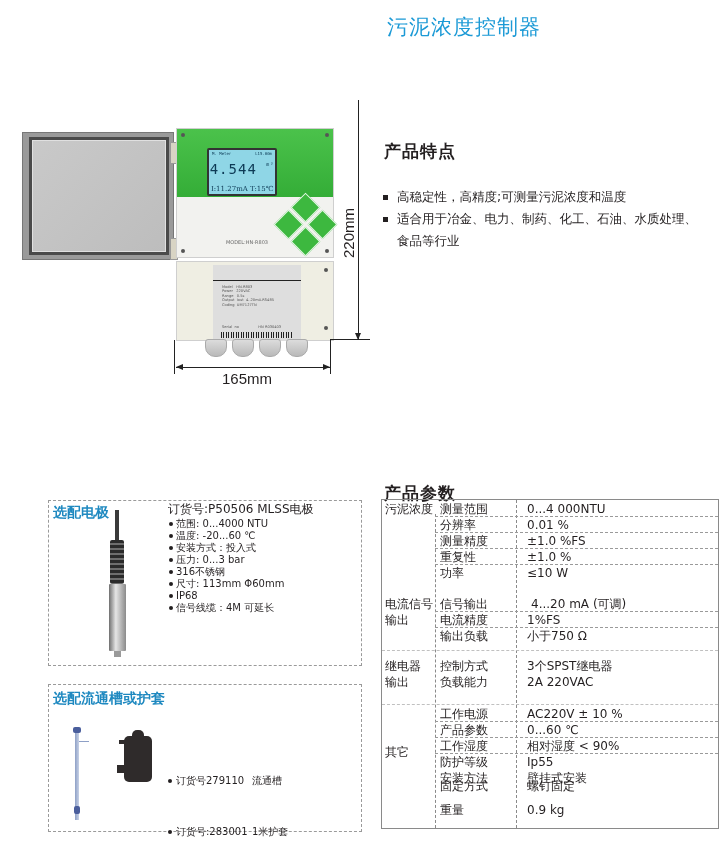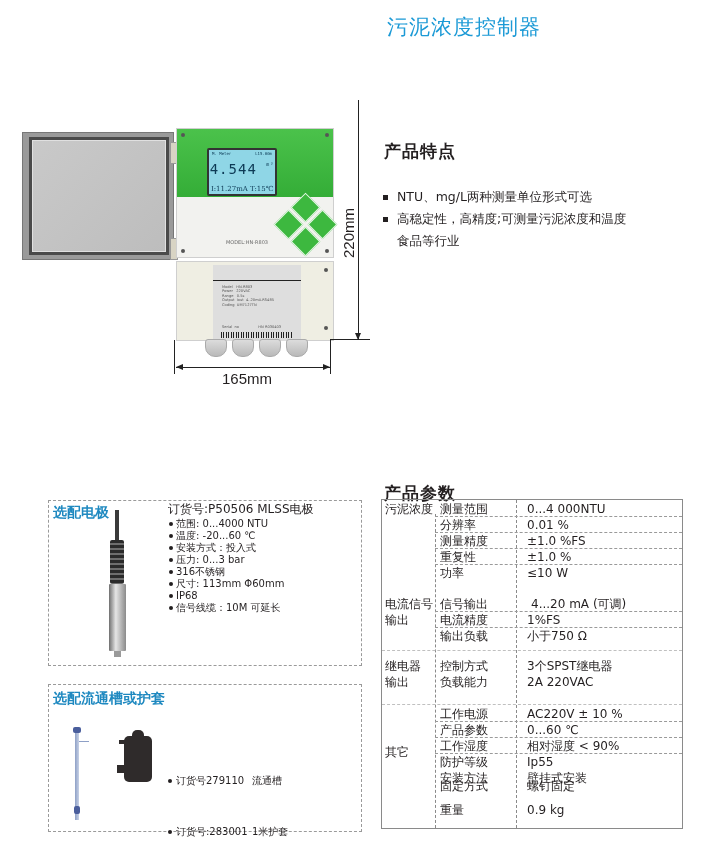--- a/index.html
+++ b/index.html
@@ -64,21 +64,21 @@
   .sleeve { position: absolute; left: 124px; top: 736px; width: 28px; height: 46px; background: #2f2b2b; border-radius: 5px; }
   .sleeve-top { position: absolute; left: 132px; top: 730px; width: 12px; height: 8px; background: #2f2b2b; border-radius: 5px 5px 0 0; }
   .sleeve-side { position: absolute; left: 117px; top: 765px; width: 10px; height: 8px; background: #2f2b2b; }
   .sleeve-nub { position: absolute; left: 119px; top: 740px; width: 6px; height: 4px; background: #2f2b2b; }
   .acc-list { position: absolute; left: 168px; top: 737px; font-size: 10px; line-height: 15px; list-style: none; }
   .acc-list li { position: relative; padding-left: 8px; white-space: nowrap; margin-top: 36px; }
   .acc-list li::before { content: ""; position: absolute; left: 0; top: 6px; width: 4px; height: 4px; border-radius: 50%; background: #231f20; }
   .acc-list .code { display: inline-block; width: 76px; }
 
   
-  .param-table { position: absolute; left: 381px; top: 499px; width: 302px; height: 330px; border: 1px solid #8a8a8a; font-size: 12px; color: #231f20; }
+  .param-table { position: absolute; left: 381px; top: 499px; width: 338px; height: 330px; border: 1px solid #8a8a8a; font-size: 12px; color: #231f20; }
   .group { position: absolute; left: 0; right: 0; }
   .group-label { position: absolute; left: 3px; line-height: 16px; }
   .row { position: absolute; left: 53px; right: 0; height: 16px; line-height: 16px; }
   .row .k { position: absolute; left: 5px; width: 80px; }
   .row .v { position: absolute; left: 92px; }
   .row.dash { border-bottom: 1px dashed #9a9a9a; }
   .vdash1 { position: absolute; left: 53px; top: 14px; bottom: 0; border-left: 1px dashed #8a8a8a; }
   .vdash2 { position: absolute; left: 134px; top: 0; bottom: 0; border-left: 1px dashed #8a8a8a; }
   .hline { position: absolute; left: 0; right: 0; border-top: 1px dashed #c0c0c0; }
 </style>
@@ -153,22 +153,22 @@
   <div class="dim-tick-v2"></div>
   <div class="arrow" style="left:176px;top:364px;border-top:3px solid transparent;border-bottom:3px solid transparent;border-right:7px solid #222;"></div>
   <div class="arrow" style="left:323px;top:364px;border-top:3px solid transparent;border-bottom:3px solid transparent;border-left:7px solid #222;"></div>
   <div class="arrow" style="left:355px;top:333px;border-left:3px solid transparent;border-right:3px solid transparent;border-top:7px solid #222;"></div>
   <div class="dim-h-label">165mm</div>
   <div class="dim-v-label" style="left:340px;top:258px;">220mm</div>
 </div>
 
 <div class="section-heading" style="left:384px;top:104px;">产品特点</div>
 <ul class="features">
-  <li>NTU、mg/L两种测量单位形式可选</li>
   <li>高稳定性，高精度;可测量污泥浓度和温度</li>
+  <li>适合用于冶金、电力、制药、化工、石油、水质处理、</li>
   <div class="cont">食品等行业</div>
 </ul>
 
 <div class="section-heading" style="left:384px;top:446px;">产品参数</div>
 
 <div class="opt-box" style="top:500px;height:166px;">
   <div class="opt-title">选配电极</div>
 </div>
 <div>
   <div class="probe-cable"></div>
@@ -178,21 +178,21 @@
 </div>
 <ul class="spec-list" style="left:168px;top:501px;">
   <li class="head">订货号:P50506  MLSS电极</li>
   <li class="b">范围: 0...4000 NTU</li>
   <li class="b">温度: -20...60 ℃</li>
   <li class="b">安装方式：投入式</li>
   <li class="b">压力: 0...3 bar</li>
   <li class="b">316不锈钢</li>
   <li class="b">尺寸: 113mm Φ60mm</li>
   <li class="b">IP68</li>
-  <li class="b">信号线缆：10M 可延长</li>
+  <li class="b">信号线缆：4M 可延长</li>
 </ul>
 
 <div class="opt-box" style="top:684px;height:148px;">
   <div class="opt-title" style="top:5px;">选配流通槽或护套</div>
 </div>
 <div>
   <div class="flow-rod"></div>
   <div class="flow-cap"></div>
   <div class="flow-arm"></div>
   <div class="flow-end"></div>

